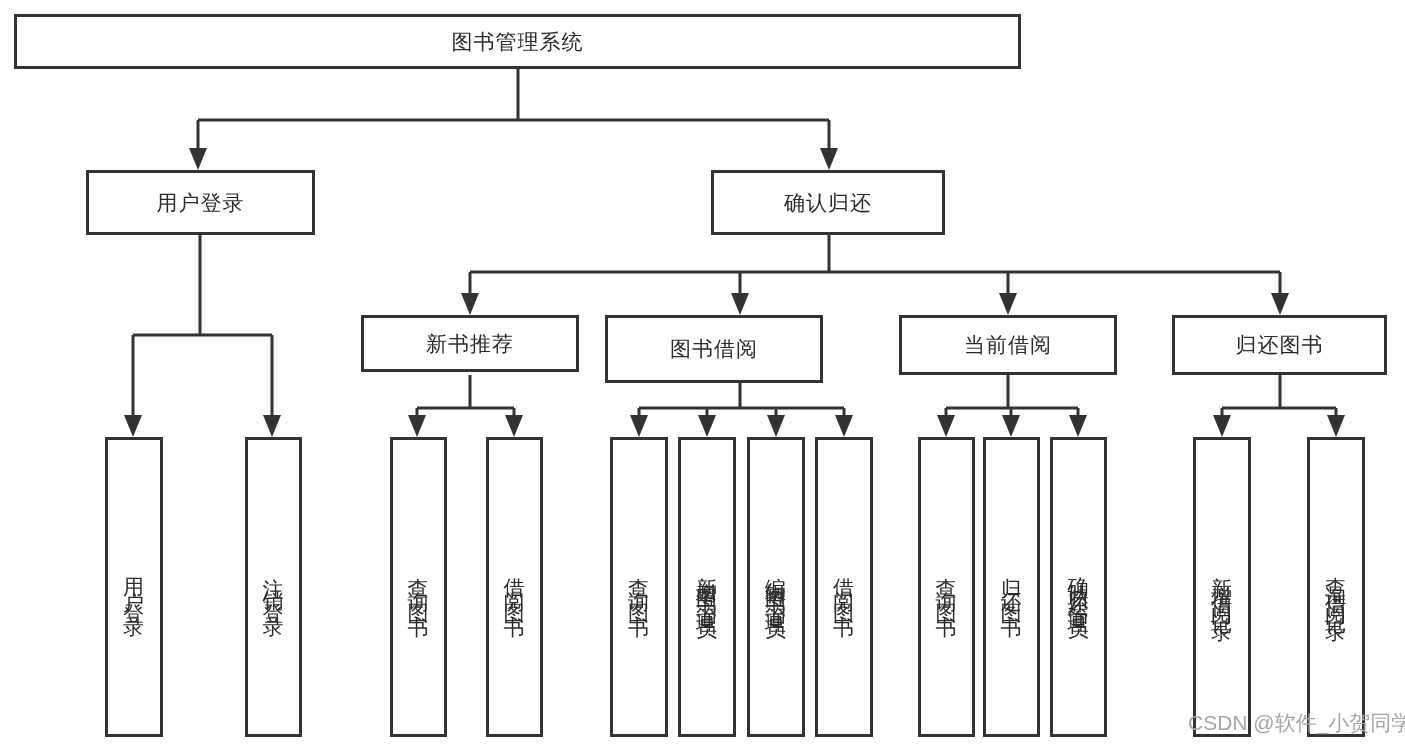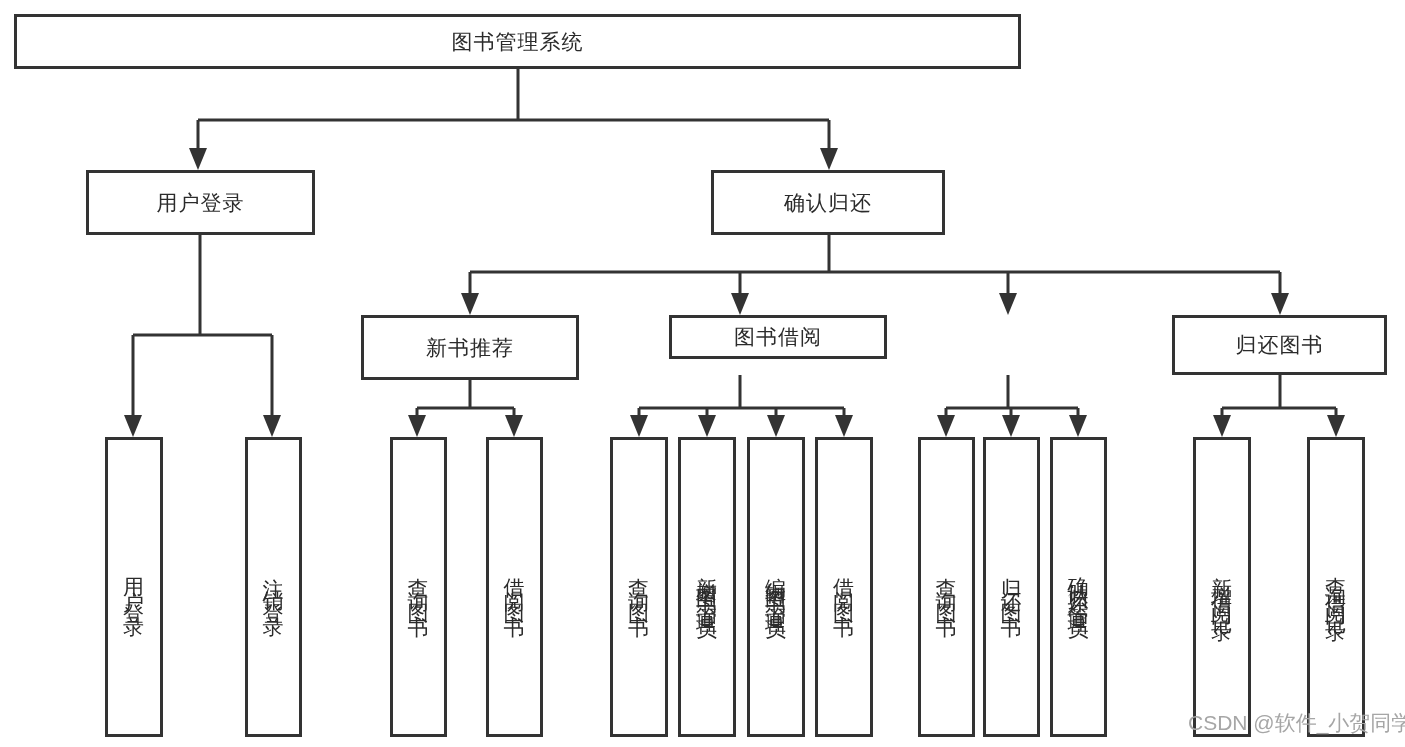--- a/index.html
+++ b/index.html
@@ -62,22 +62,23 @@
       <polygon points="1213,415 1231,415 1222,437"></polygon>
       <polygon points="1327,415 1345,415 1336,437"></polygon>
     </g>
   </svg>
 
   <div class="box hbox" style="left:14px;top:14px;width:1007px;height:55px">图书管理系统</div>
 
   <div class="box hbox" style="left:86px;top:170px;width:229px;height:65px">用户登录</div>
   <div class="box hbox" style="left:711px;top:170px;width:234px;height:65px">确认归还</div>
 
-  <div class="box hbox" style="left:361px;top:315px;width:218px;height:65px">新书推荐</div>
-  <div class="box hbox" style="left:669px;top:315px;width:218px;height:44px">图书借阅</div>
+  <div class="box hbox" style="left:361px;top:315px;width:218px;height:57px">新书推荐</div>
+  <div class="box hbox" style="left:605px;top:315px;width:218px;height:68px">图书借阅</div>
+  <div class="box hbox" style="left:899px;top:315px;width:218px;height:60px">当前借阅</div>
   <div class="box hbox" style="left:1172px;top:315px;width:215px;height:60px">归还图书</div>
 
   <div class="box vbox" style="left:105px;top:437px;width:58px">
     <span class="vtext gap-l">用户登录</span>
   </div>
   <div class="box vbox" style="left:245px;top:437px;width:57px">
     <span class="vtext gap-l">注销登录</span>
   </div>
 
   <div class="box vbox" style="left:390px;top:437px;width:57px">

